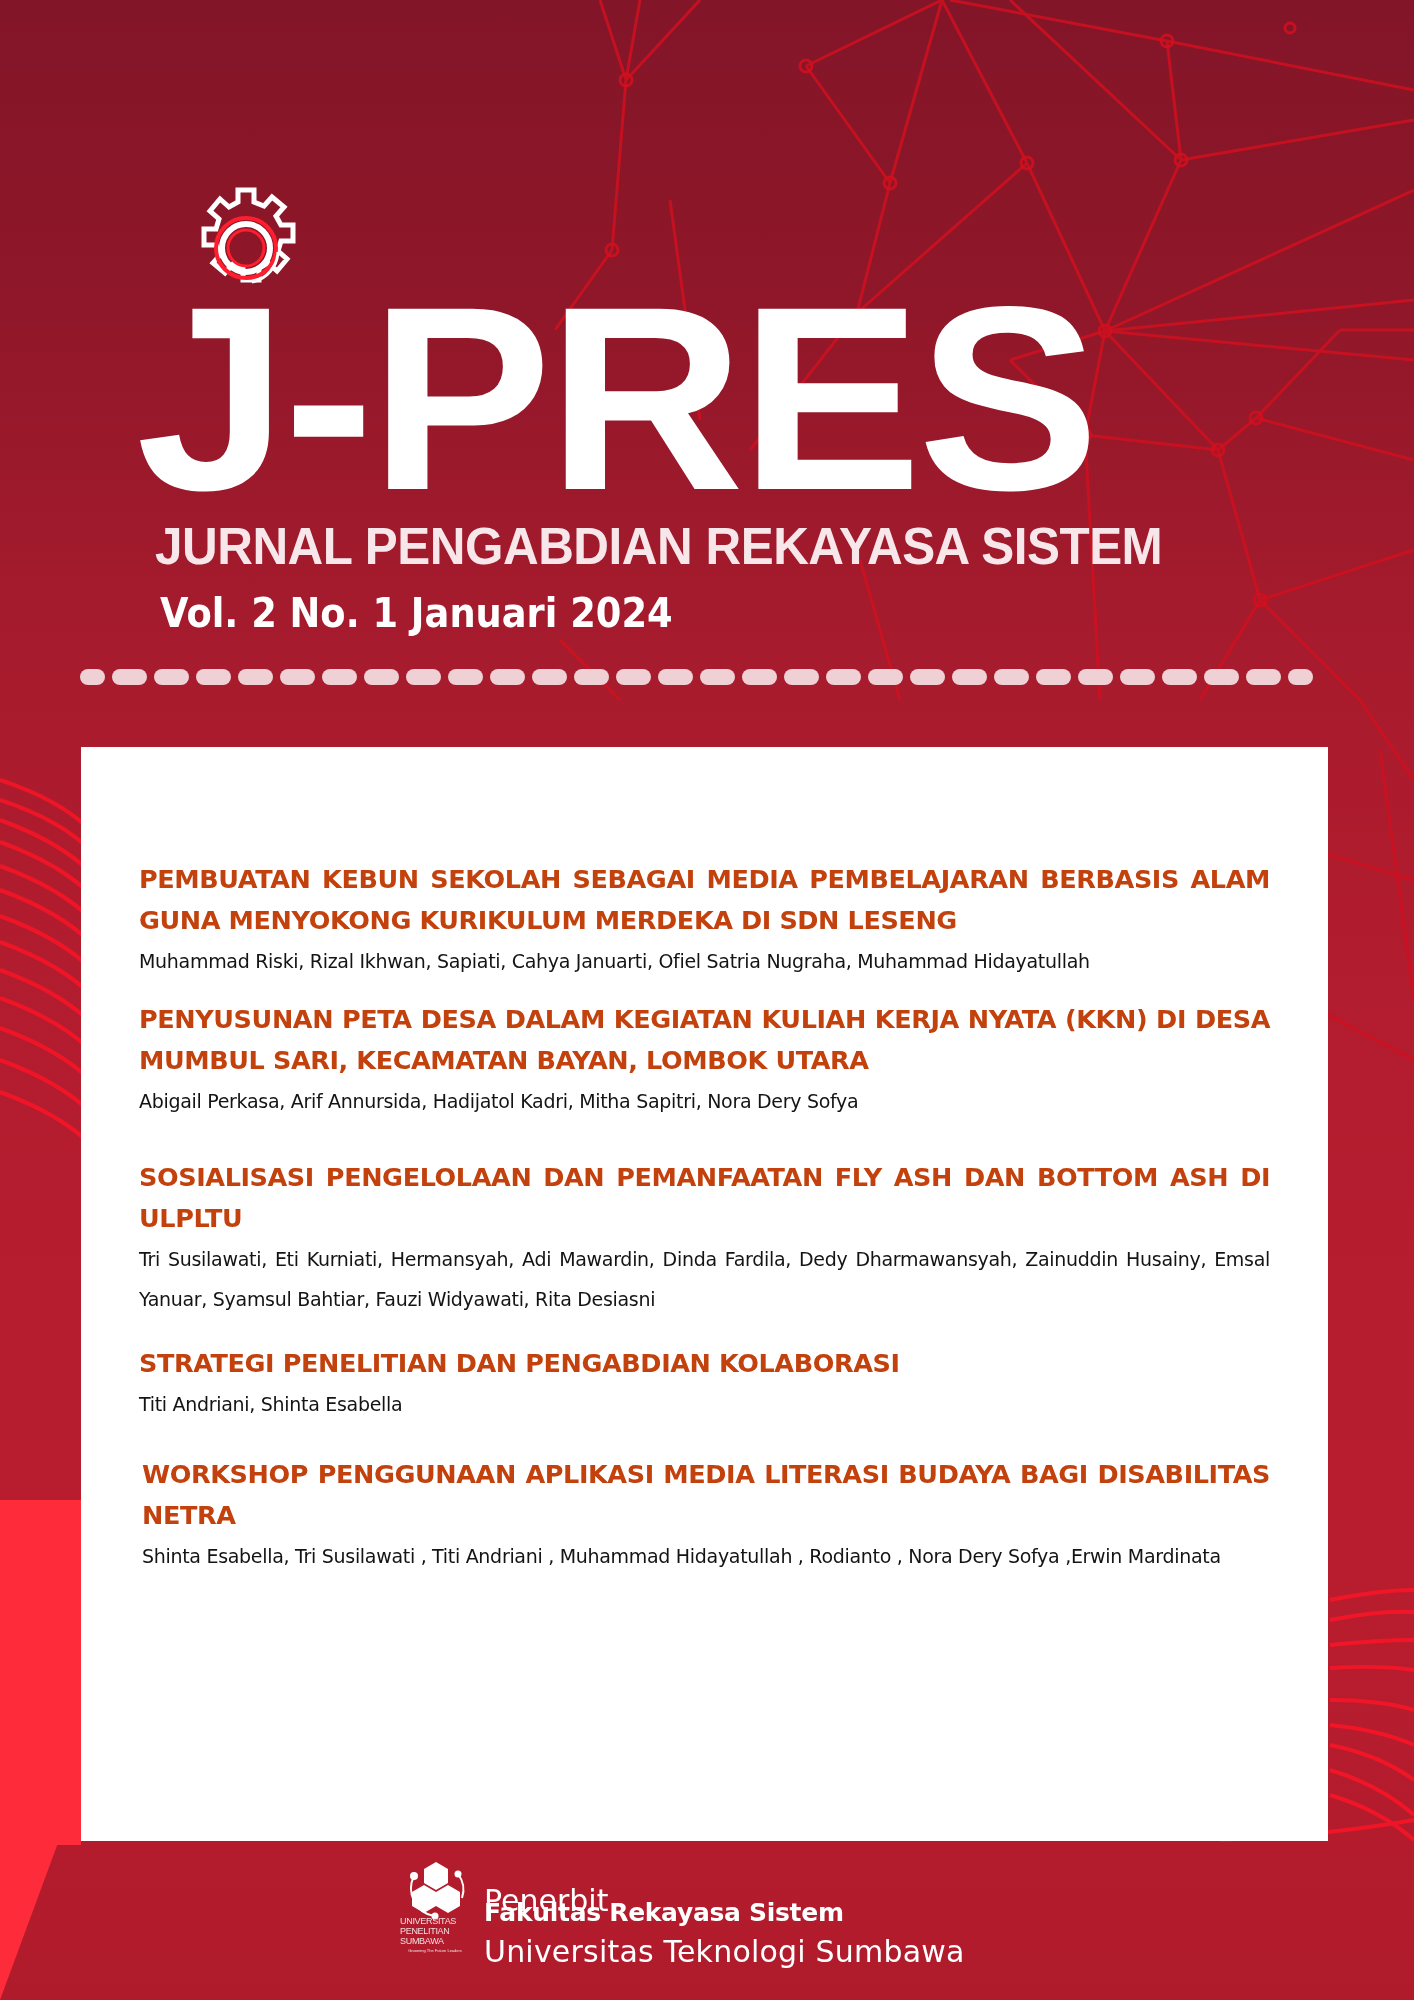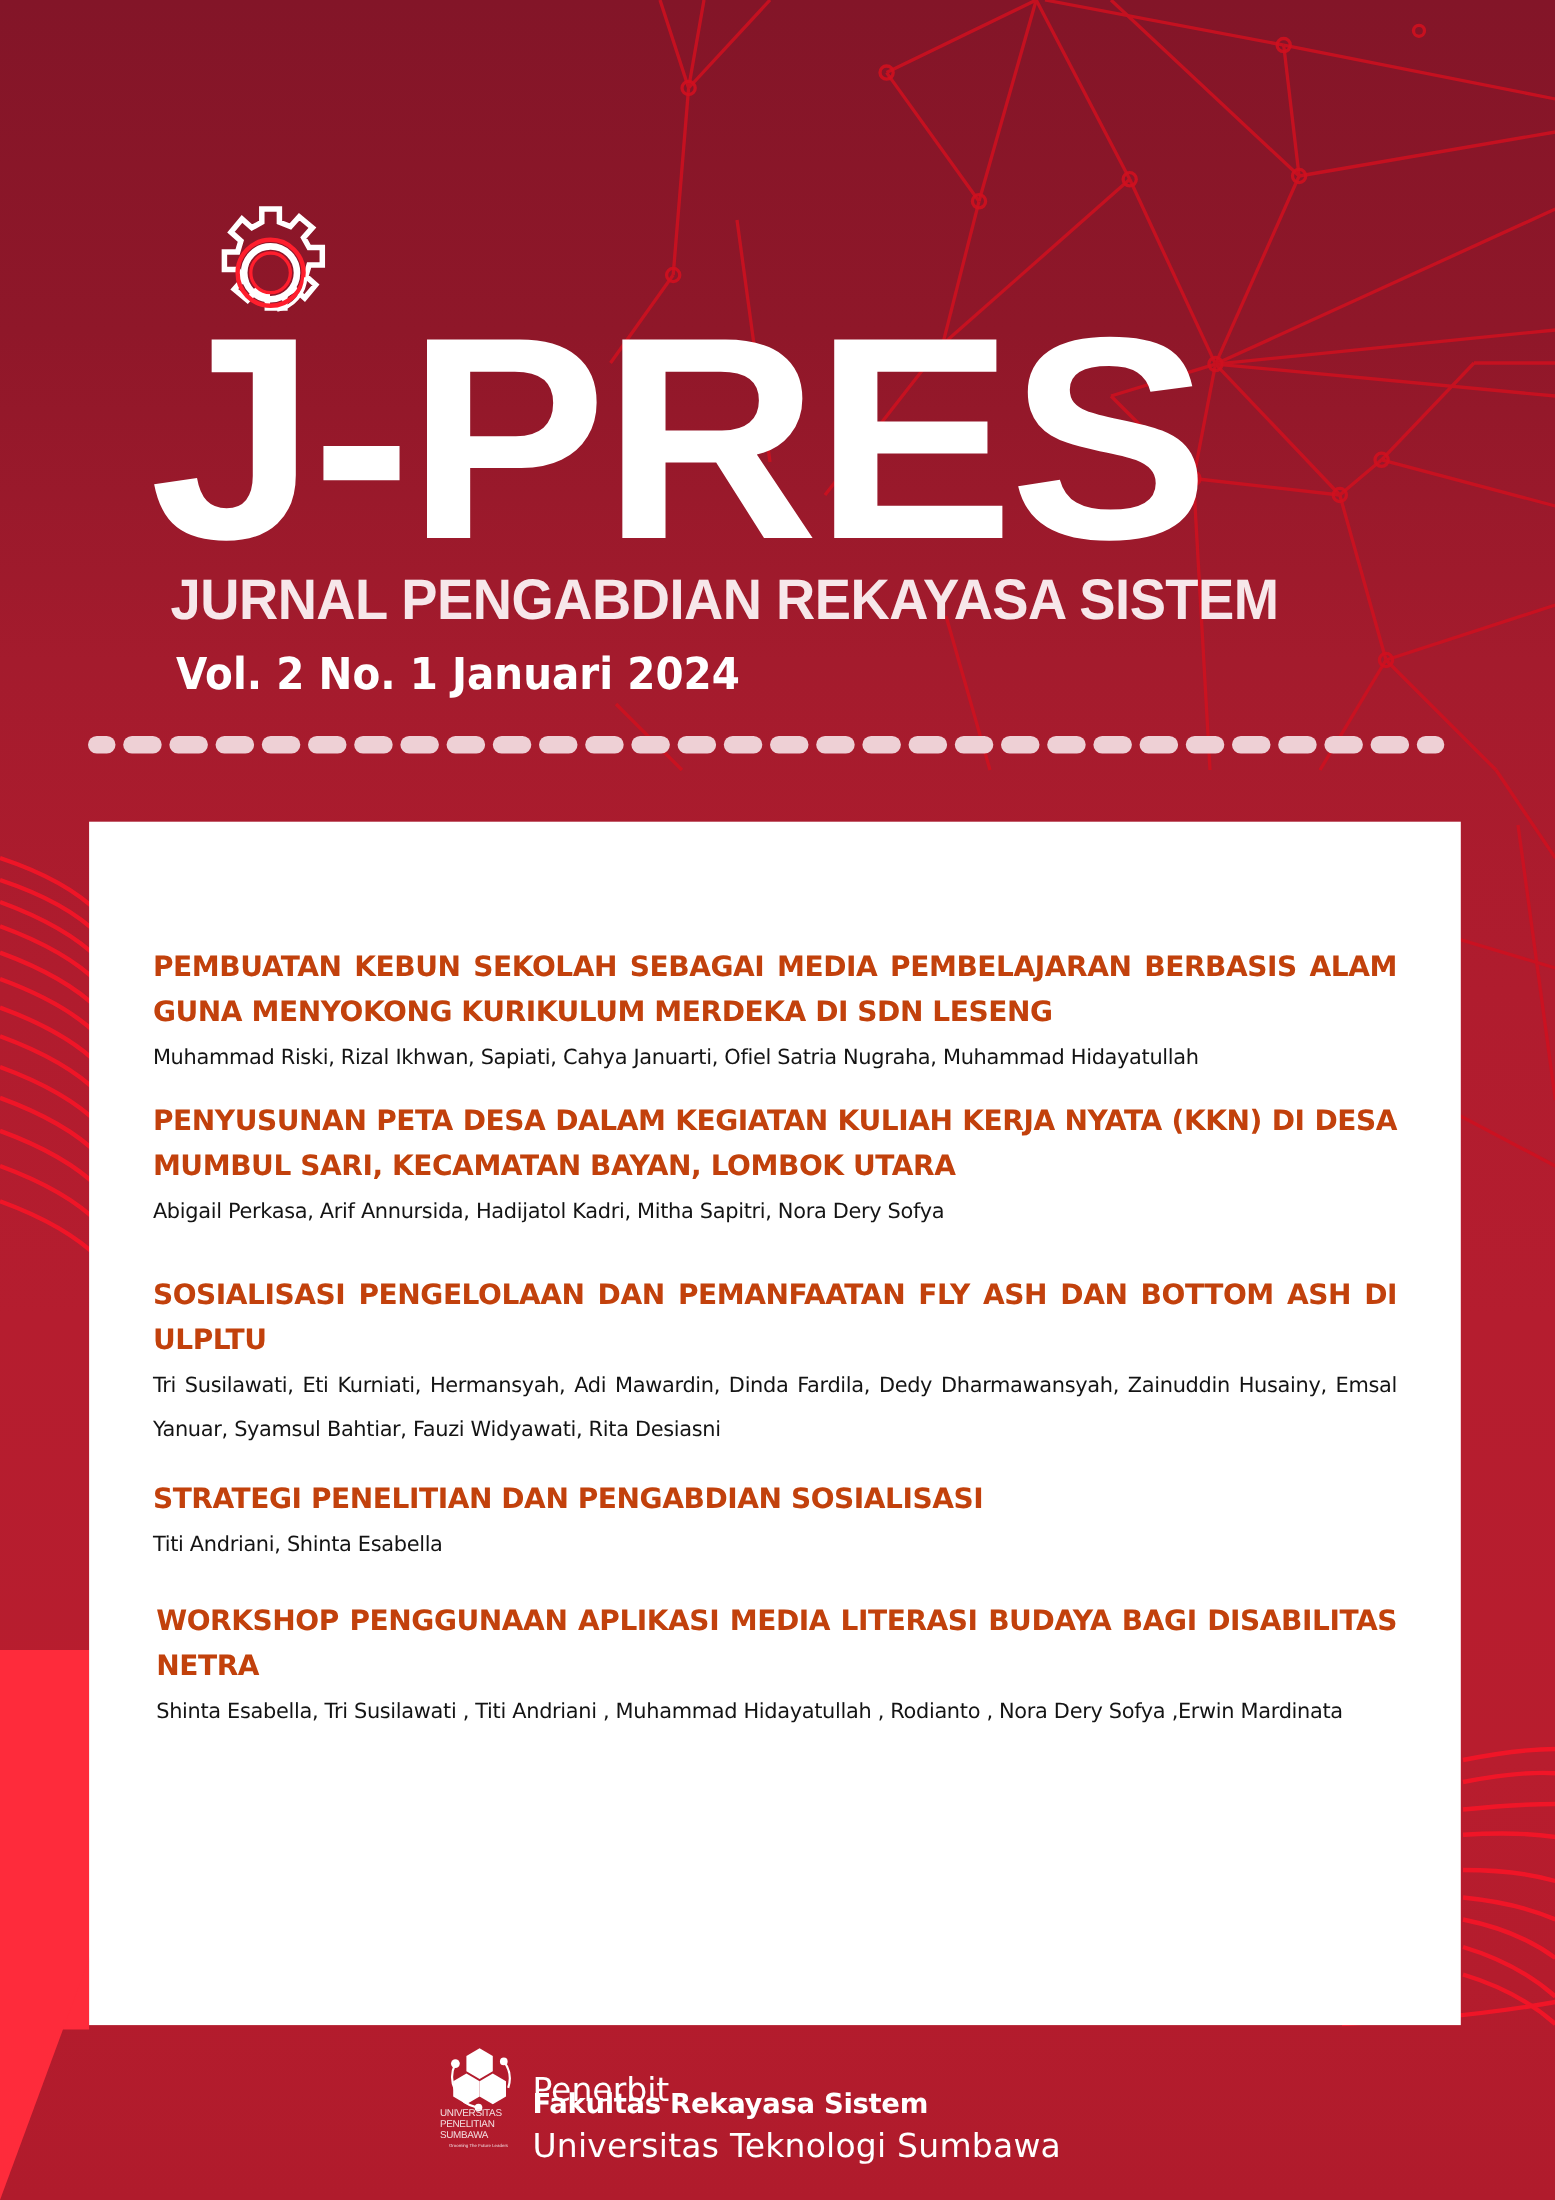--- a/index.html
+++ b/index.html
@@ -255,21 +255,21 @@
     </div>
     <div class="article a2">
       <div class="article-title">PENYUSUNAN PETA DESA DALAM KEGIATAN KULIAH KERJA NYATA (KKN) DI DESA MUMBUL SARI, KECAMATAN BAYAN, LOMBOK UTARA</div>
       <div class="article-authors">Abigail Perkasa, Arif Annursida, Hadijatol Kadri, Mitha Sapitri, Nora Dery Sofya</div>
     </div>
     <div class="article a3">
       <div class="article-title">SOSIALISASI PENGELOLAAN DAN PEMANFAATAN FLY ASH DAN BOTTOM ASH DI ULPLTU</div>
       <div class="article-authors">Tri Susilawati, Eti Kurniati, Hermansyah, Adi Mawardin, Dinda Fardila, Dedy Dharmawansyah, Zainuddin Husainy, Emsal Yanuar, Syamsul Bahtiar, Fauzi Widyawati, Rita Desiasni</div>
     </div>
     <div class="article a4">
-      <div class="article-title">STRATEGI PENELITIAN DAN PENGABDIAN SOSIALISASI</div>
+      <div class="article-title">STRATEGI PENELITIAN DAN PENGABDIAN KOLABORASI</div>
       <div class="article-authors">Titi Andriani, Shinta Esabella</div>
     </div>
     <div class="article a5">
       <div class="article-title">WORKSHOP PENGGUNAAN APLIKASI MEDIA LITERASI BUDAYA BAGI DISABILITAS NETRA</div>
       <div class="article-authors">Shinta Esabella, Tri Susilawati , Titi Andriani , Muhammad Hidayatullah , Rodianto , Nora Dery Sofya ,Erwin Mardinata</div>
     </div>
   </div>
 </div>
 
 <div class="publisher">

